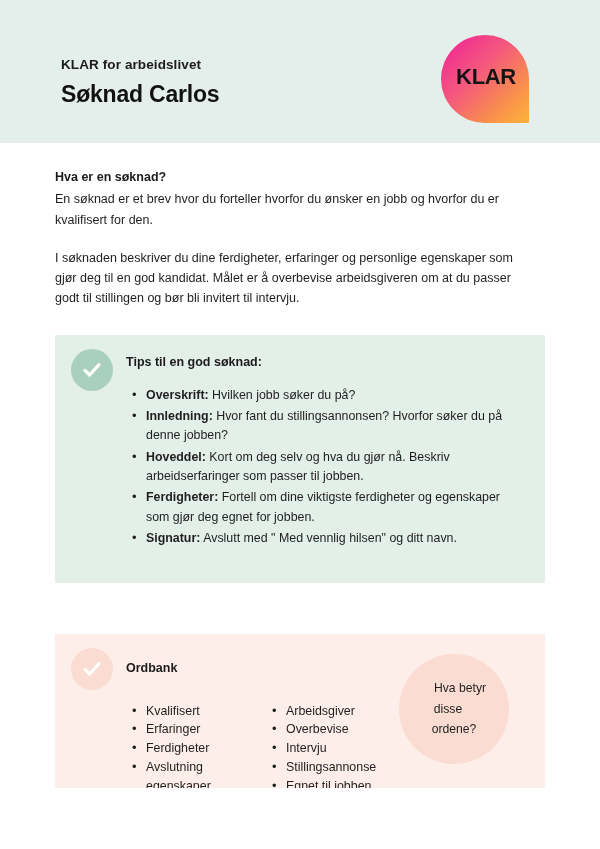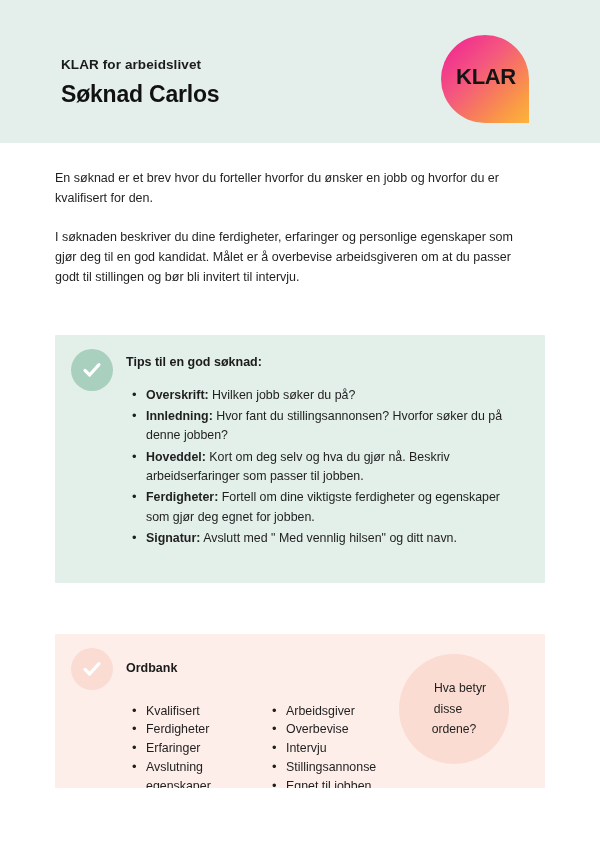--- a/index.html
+++ b/index.html
@@ -239,20 +239,21 @@
   <div class="header-titles">
     <div class="eyebrow">KLAR for arbeidslivet</div>
     <h1 class="main-title">Søknad Carlos</h1>
   </div>
   <div class="logo">
     <span class="logo-text">KLAR</span>
   </div>
 </div>
 
 <div class="intro">
+  <h2>Hva er en søknad?</h2>
   <p>En søknad er et brev hvor du forteller hvorfor du ønsker en jobb og hvorfor du er kvalifisert for den.</p>
   <p class="spaced">I søknaden beskriver du dine ferdigheter, erfaringer og personlige egenskaper som gjør deg til en god kandidat. Målet er å overbevise arbeidsgiveren om at du passer godt til stillingen og bør bli invitert til intervju.</p>
 </div>
 
 <div class="card card-tips">
   <div class="check-badge badge-green">
     <svg width="24" height="24" viewBox="0 0 24 24" aria-hidden="true">
       <path d="M5 12.4 L9.6 17 L19 6.6" fill="none" stroke="#ffffff" stroke-width="3.2" stroke-linecap="round" stroke-linejoin="round"></path>
     </svg>
   </div>
@@ -272,22 +273,22 @@
   <div class="check-badge badge-pink">
     <svg width="24" height="24" viewBox="0 0 24 24" aria-hidden="true">
       <path d="M5 12.4 L9.6 17 L19 6.6" fill="none" stroke="#ffffff" stroke-width="3.2" stroke-linecap="round" stroke-linejoin="round"></path>
     </svg>
   </div>
   <div class="ordbank-body">
     <div class="ordbank-heading">Ordbank</div>
     <div class="ordbank-cols">
       <ul class="ord-col-1">
         <li><span>Kvalifisert</span></li>
+        <li><span>Erfaringer</span></li>
         <li><span>Ferdigheter</span></li>
-        <li><span>Erfaringer</span></li>
         <li><span>Avslutning</span><span class="wrap-line">egenskaper</span></li>
         <li><span>Kandidat</span></li>
       </ul>
       <ul class="ord-col-2">
         <li><span>Arbeidsgiver</span></li>
         <li><span>Overbevise</span></li>
         <li><span>Intervju</span></li>
         <li><span>Stillingsannonse</span></li>
         <li><span>Egnet til jobben</span></li>
         <li><span>Signatur</span></li>

